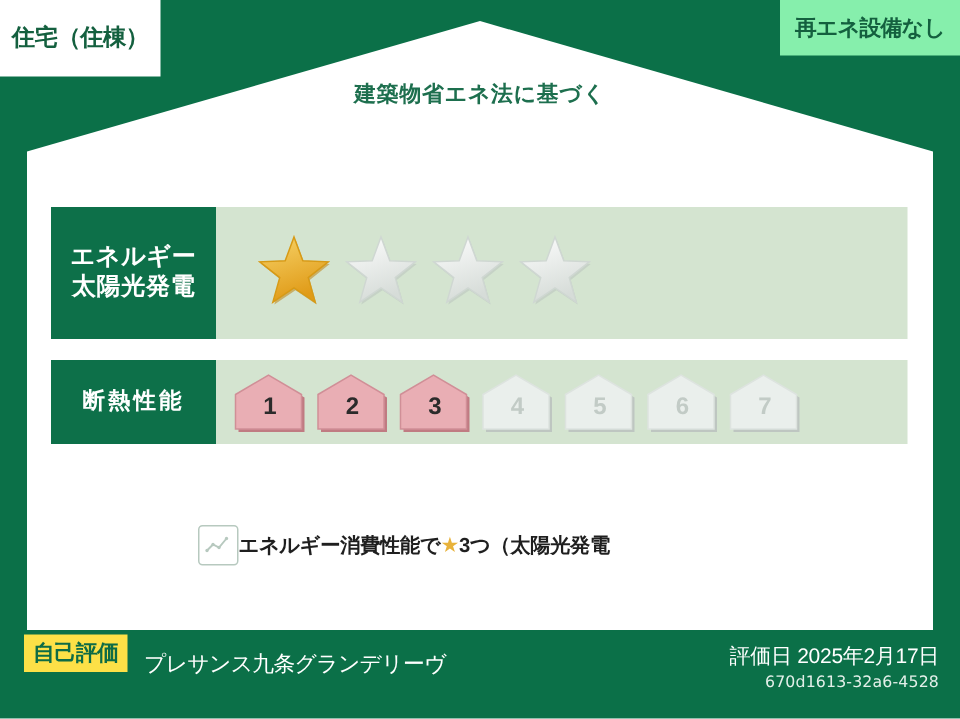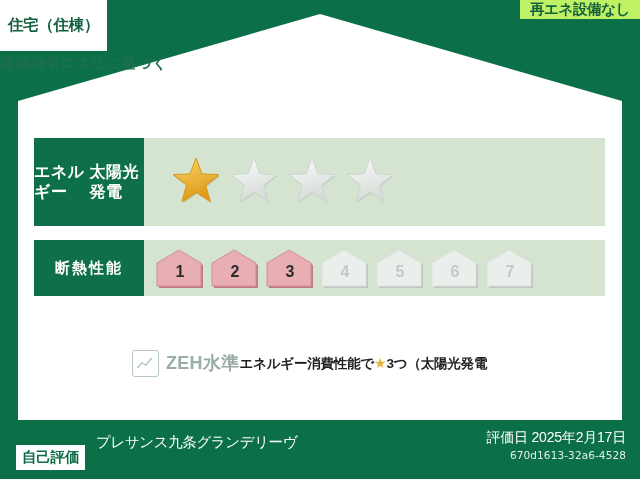--- a/index.html
+++ b/index.html
@@ -47,41 +47,41 @@
     font-weight: bold;
     letter-spacing: -0.3px;
   }
 
   
   #tag-renewable {
     position: absolute;
     right: 0px;
     top: 0px;
     width: 120px;
-    height: 19px;
-    background: #bef264;
+    height: 37px;
+    background: #86efac;
     display: flex;
     align-items: center;
     justify-content: center;
     z-index: 6;
   }
   #tag-renewable span {
     color: #14603f;
     font-size: 14.5px;
     font-weight: bold;
     letter-spacing: -0.4px;
   }
 
   
   #title-block {
     position: absolute;
     left: 0;
     top: 56px;
     width: 640px;
-    text-align: left;
+    text-align: center;
     z-index: 5;
   }
   #title-sub {
     color: #1d6f4e;
     font-size: 14.5px;
     font-weight: bold;
     letter-spacing: 0.6px;
     line-height: 1;
   }
   #title-main {
@@ -102,20 +102,21 @@
     z-index: 5;
   }
   #row-energy { top: 138px; height: 88px; }
   #row-insulation { top: 240px; height: 56px; }
 
   .metric-label {
     background: #0d7049;
     color: #ffffff;
     font-weight: bold;
     display: flex;
+    flex-direction: column;
     align-items: center;
     justify-content: center;
     flex: 0 0 110px;
     line-height: 1.28;
     letter-spacing: 0.5px;
   }
   #row-energy .metric-label { font-size: 16px; }
   #row-insulation .metric-label { font-size: 15px; letter-spacing: 2px; justify-content: center; }
 
   .metric-value {
@@ -221,22 +222,22 @@
     position: absolute;
     left: 0;
     bottom: 0;
     width: 640px;
     height: 56px;
     z-index: 7;
   }
   #assessment-badge {
     position: absolute;
     left: 16px;
-    top: 22px;
-    background: #ffffff;
+    top: 0;
+    background: #fde047;
     color: #0d6b46;
     font-size: 14.5px;
     font-weight: bold;
     padding: 3px 6px;
     letter-spacing: -0.2px;
   }
   #building-name {
     position: absolute;
     left: 96px;
     top: 10px;
@@ -397,21 +398,20 @@
     <div id="zeh-mark">
       <div id="zeh-icon">
         <svg viewBox="0 0 25 25" width="25" height="25">
           <polyline points="5,16 9,12 13,14 18,8" fill="none" stroke="#b7c9bf" stroke-width="1.3"></polyline>
           <circle cx="5" cy="16" r="1.1" fill="#b7c9bf"></circle>
           <circle cx="9" cy="12" r="1.1" fill="#b7c9bf"></circle>
           <circle cx="13" cy="14" r="1.1" fill="#b7c9bf"></circle>
           <circle cx="18" cy="8" r="1.1" fill="#b7c9bf"></circle>
         </svg>
       </div>
-      <span id="zeh-text">ZEH水準</span>
     </div>
     <div id="zeh-desc">
       <div>
         <span>エネルギー消費性能で</span><span class="inline-star">★</span><span>3つ（太陽光発電</span>
       </div>
     </div>
   </div>
 
   <div id="footer">
     <div id="assessment-badge">自己評価</div>

